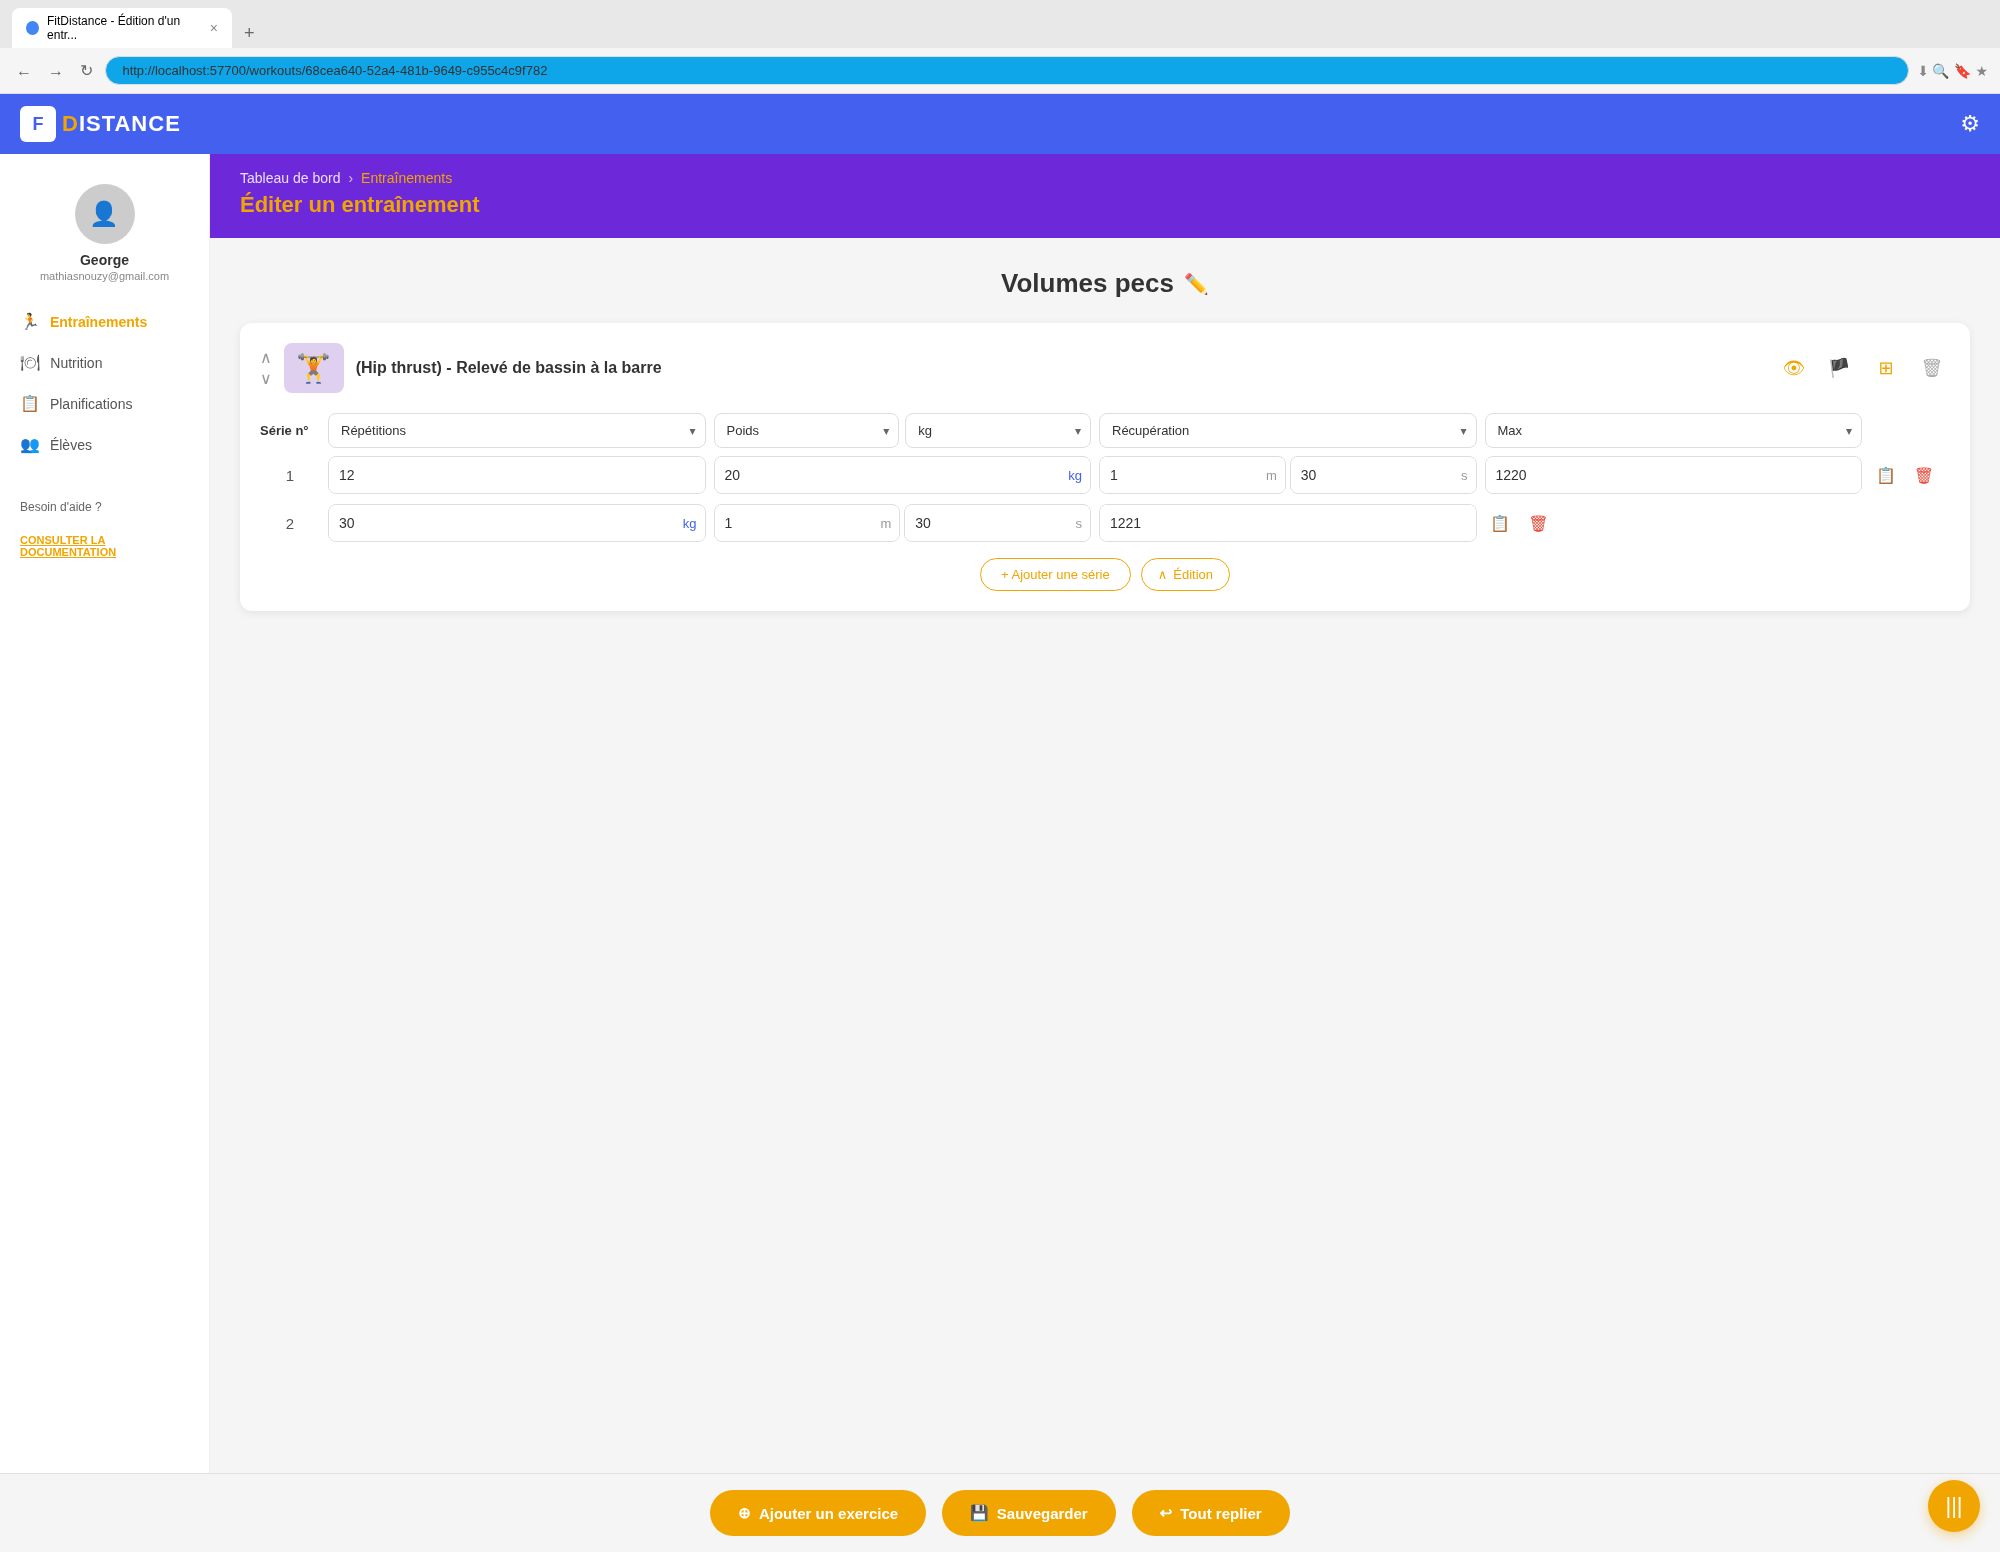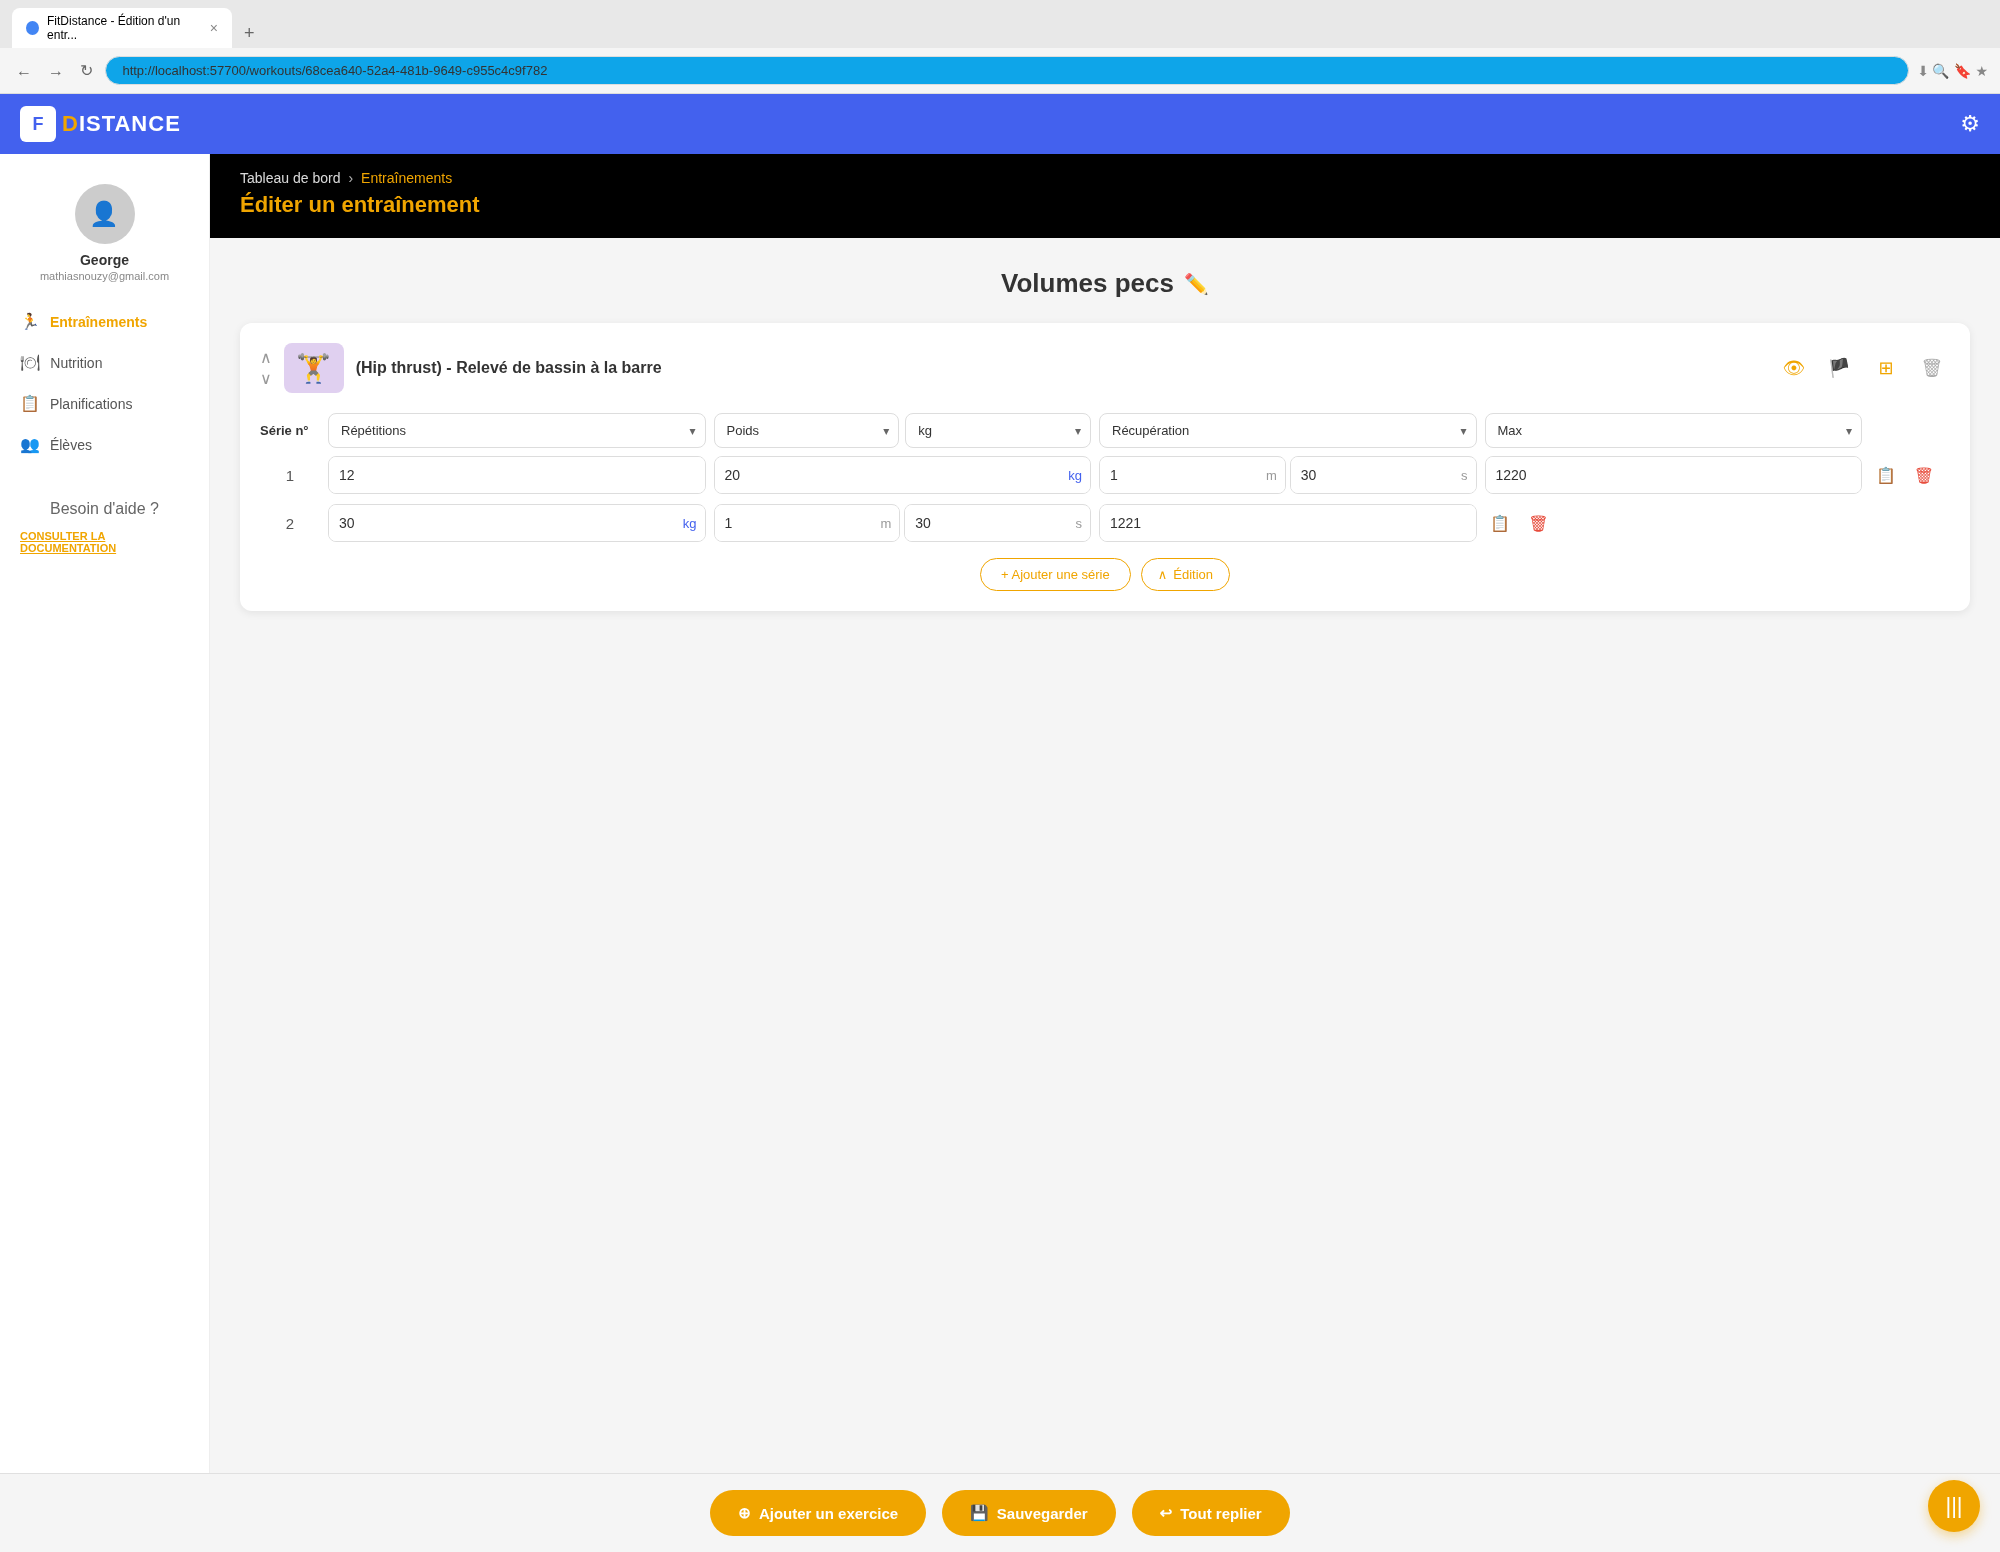--- a/index.html
+++ b/index.html
@@ -31,26 +31,26 @@
     .sidebar { width: 210px; background: #fff; border-right: 1px solid #eee; padding: 20px 0; flex-shrink: 0; }
     .sidebar-user { text-align: center; padding: 10px 16px 20px; }
     .avatar { width: 60px; height: 60px; border-radius: 50%; background: #ccc; margin: 0 auto 8px; overflow: hidden; display: flex; align-items: center; justify-content: center; font-size: 24px; }
     .user-name { font-weight: 600; font-size: 14px; color: #333; margin-top: 8px; }
     .user-email { font-size: 11px; color: #888; margin-top: 2px; }
     .sidebar-nav { padding: 0 8px; }
     .sidebar-item { display: flex; align-items: center; gap: 10px; padding: 10px 12px; border-radius: 8px; cursor: pointer; font-size: 14px; color: #555; margin-bottom: 2px; }
     .sidebar-item.active { color: #f0a500; font-weight: 600; }
     .sidebar-item .icon { font-size: 16px; }
     .sidebar-help { padding: 16px 20px; margin-top: 20px; }
-    .help-title { font-size: 16px; color: #666; margin-bottom: 12px; text-align: center; }
+    .help-title { font-size: 12px; color: #666; margin-bottom: 20px; }
     .help-link { font-size: 11px; color: #f0a500; text-transform: uppercase; font-weight: 700; cursor: pointer; text-decoration: underline; }
 
     
     .content { flex: 1; background: #f5f5f5; padding: 0; }
-    .content-header { background: #000000; padding: 16px 30px 20px; }
+    .content-header { background: #6d28d9; padding: 16px 30px 20px; }
     .breadcrumb { display: flex; align-items: center; gap: 8px; font-size: 14px; color: #fff; margin-bottom: 6px; }
     .breadcrumb .crumb { color: #fff; opacity: 0.85; }
     .breadcrumb .arrow { opacity: 0.7; }
     .breadcrumb .active-crumb { color: #f0a500; font-weight: 500; }
     .page-title { color: #f0a500; font-size: 22px; font-weight: 700; }
 
     .content-body { padding: 30px; }
     .workout-title { text-align: center; font-size: 26px; font-weight: 700; color: #333; margin-bottom: 24px; display: flex; align-items: center; justify-content: center; gap: 10px; }
     .edit-icon { color: #f0a500; font-size: 20px; cursor: pointer; }
 

